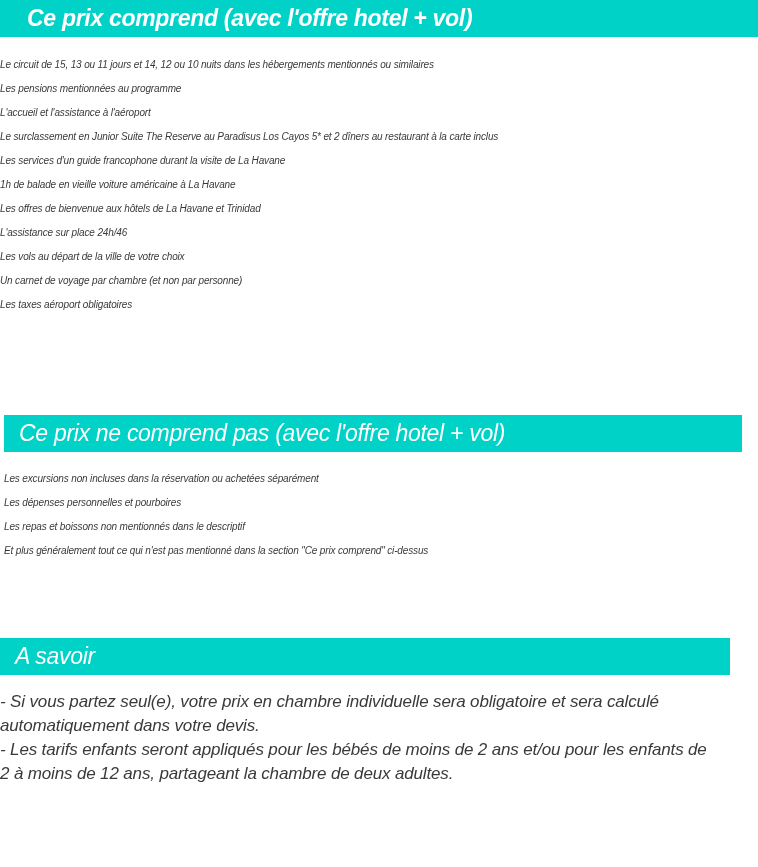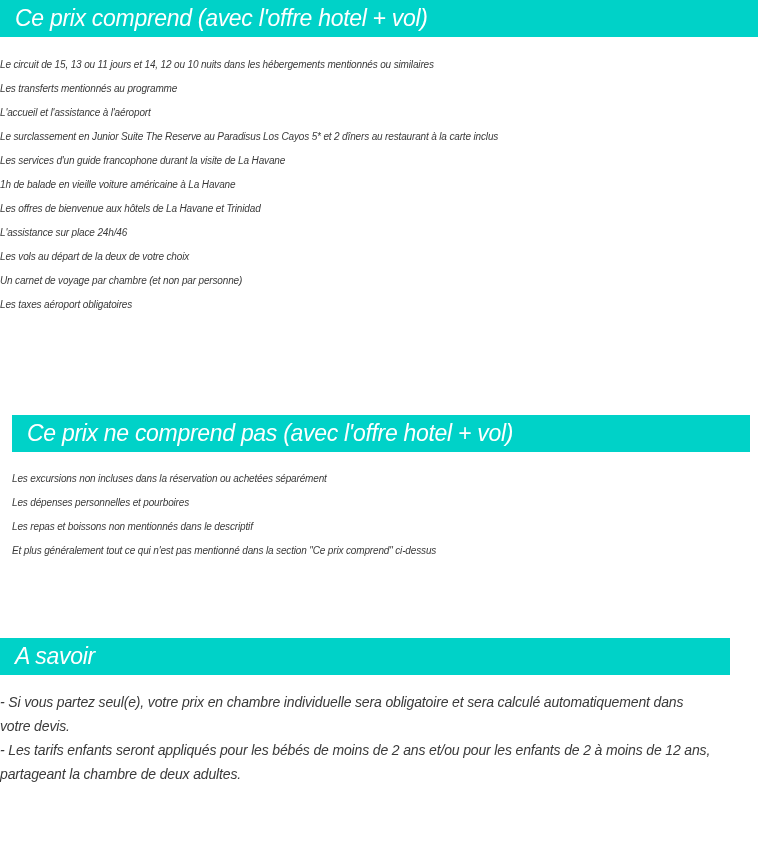--- a/index.html
+++ b/index.html
@@ -37,50 +37,50 @@
     }
     .item {
       font-style: italic;
       font-size: 10px;
       line-height: 24px;
       letter-spacing: -0.15px;
       white-space: nowrap;
     }
     .para {
       font-style: italic;
-      font-size: 14px;
+      font-size: 17px;
       line-height: 24px;
       letter-spacing: -0.15px;
       margin: 0;
       padding-right: 14px;
     }
     #sec-includes { position: absolute; top: 0; left: 0; width: 758px; }
     #sec-includes .item-list { margin-top: 16px; }
-    #sec-excludes { position: absolute; top: 415px; left: 12px; width: 738px; }
+    #sec-excludes { position: absolute; top: 415px; left: 4px; width: 738px; }
     #sec-excludes .item-list { margin-top: 15px; }
     #sec-info { position: absolute; top: 638px; left: 0; width: 730px; }
     #sec-info .info-body { margin-top: 15px; }
   </style>
 </head>
 <body>
 
 <section id="sec-includes">
   <div class="section-header">
-    <h2 class="section-title" style="margin:0;font-weight:normal;">Ce prix comprend (avec l'offre hotel + vol)</h2>
+    <h2 class="section-title" style="margin:12px;font-weight:bold;">Ce prix comprend (avec l'offre hotel + vol)</h2>
   </div>
   <ul class="item-list">
     <li class="item">Le circuit de 15, 13 ou 11 jours et 14, 12 ou 10 nuits dans les hébergements mentionnés ou similaires</li>
-    <li class="item">Les transferts mentionnés au programme</li>
+    <li class="item">Les pensions mentionnées au programme</li>
     <li class="item">L'accueil et l'assistance à l'aéroport</li>
     <li class="item">Le surclassement en Junior Suite The Reserve au Paradisus Los Cayos 5* et 2 dîners au restaurant à la carte inclus</li>
     <li class="item">Les services d'un guide francophone durant la visite de La Havane</li>
     <li class="item">1h de balade en vieille voiture américaine à La Havane</li>
     <li class="item">Les offres de bienvenue aux hôtels de La Havane et Trinidad</li>
     <li class="item">L'assistance sur place 24h/46</li>
-    <li class="item">Les vols au départ de la deux de votre choix</li>
+    <li class="item">Les vols au départ de la ville de votre choix</li>
     <li class="item">Un carnet de voyage par chambre (et non par personne)</li>
     <li class="item">Les taxes aéroport obligatoires</li>
   </ul>
 </section>
 
 <section id="sec-excludes">
   <div class="section-header">
     <h2 class="section-title" style="margin:0;font-weight:normal;">Ce prix ne comprend pas (avec l'offre hotel + vol)</h2>
   </div>
   <ul class="item-list">

